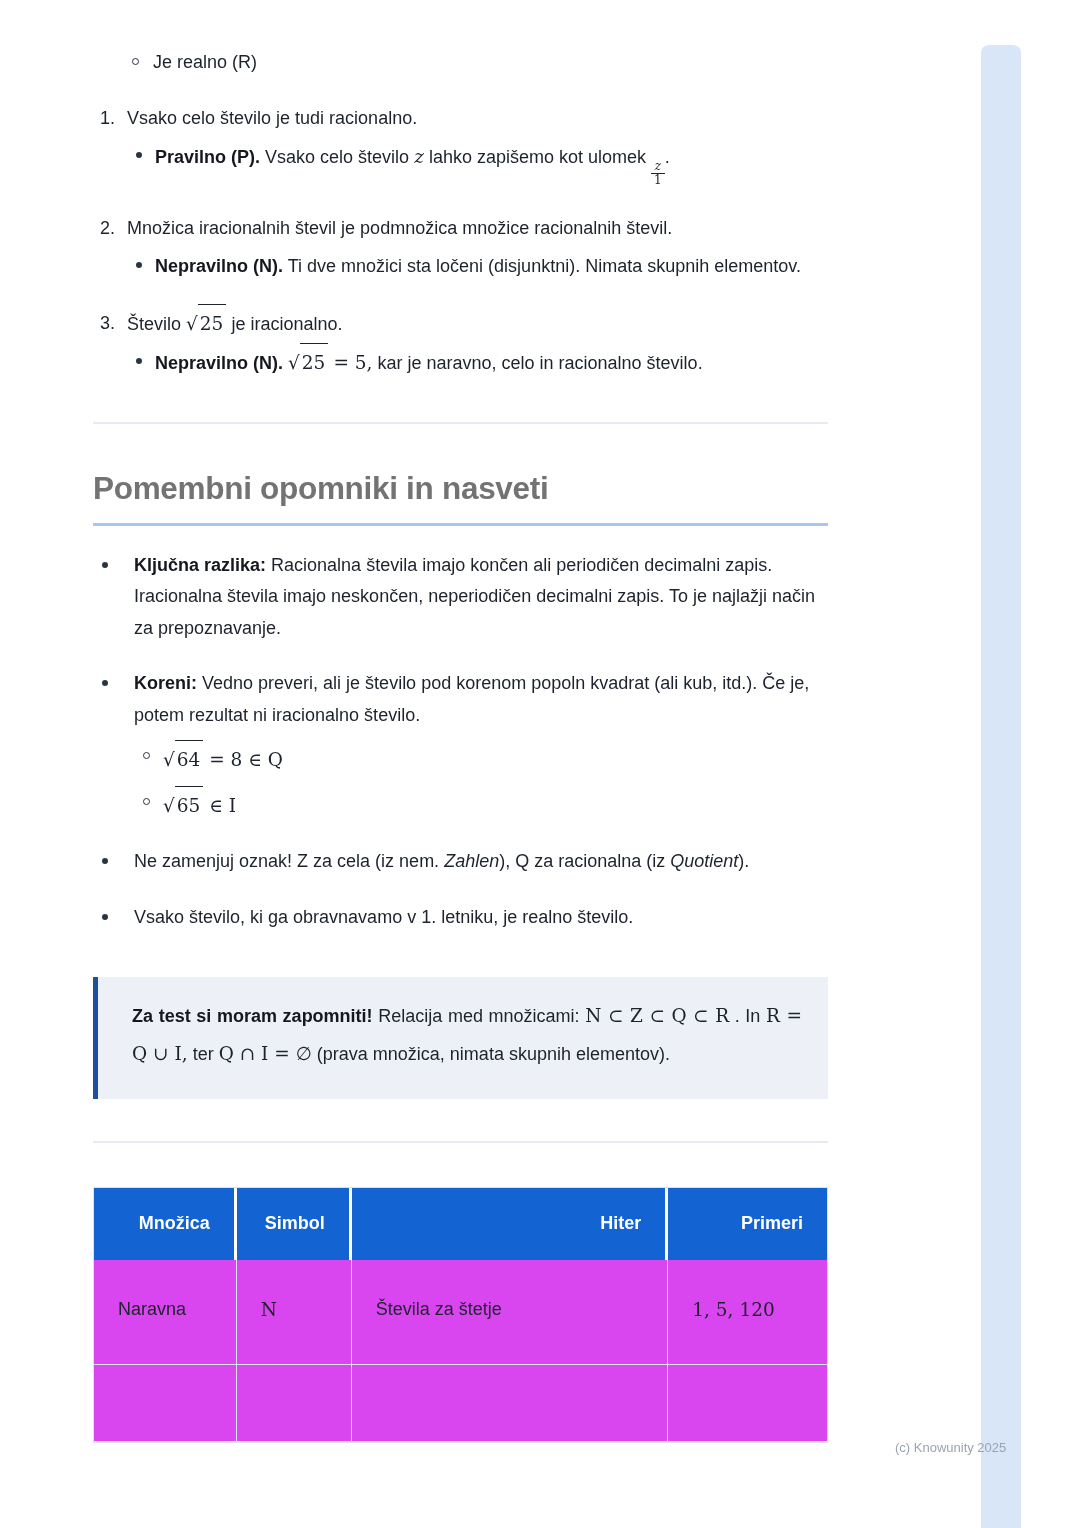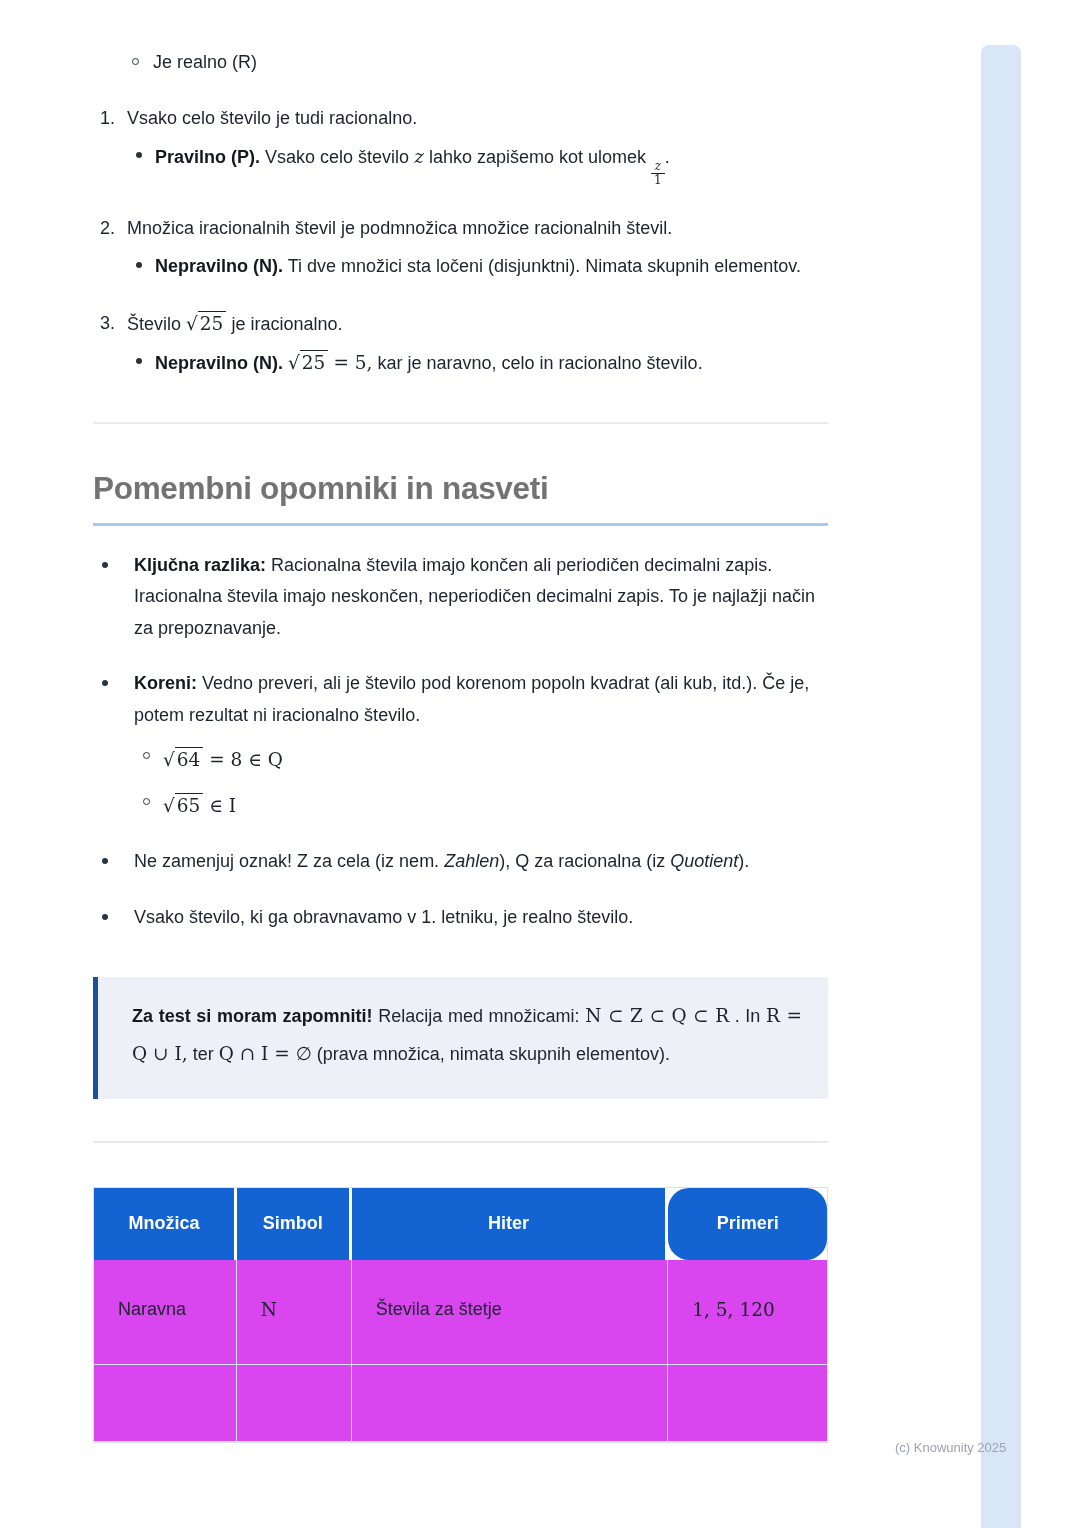--- a/index.html
+++ b/index.html
@@ -105,21 +105,21 @@
   }
   
   .math, .sqrt, .mvar {
     font-family: "DejaVu Serif", "Liberation Serif", serif;
     font-size: 18.5px;
   }
   .mvar { font-style: italic; }
   .sqrt { white-space: nowrap; }
   .sqrt .rad {
     border-top: 1.6px solid #1d232c;
-    padding: 1px 3px 0 2px;
+    padding: 8px 3px 0 2px;
   }
   .frac {
     display: inline-flex;
     flex-direction: column;
     align-items: center;
     font-family: "DejaVu Serif", "Liberation Serif", serif;
     font-size: 12px;
     line-height: 1.1;
     vertical-align: -7px;
   }
@@ -139,26 +139,26 @@
     width: 100%;
     border-collapse: separate;
     border-spacing: 0;
     margin-top: 44px;
     border: 1px solid #d8e2f0;
   }
   table.summary-table th {
     background: #1363d2;
     color: #ffffff;
     font-weight: 700;
-    text-align: center;
+    text-align: right;
     font-size: 18px;
     padding: 22px 24px;
     border-right: 3px solid #ffffff;
   }
-  table.summary-table th:last-child { border-right: none; border-radius: 21px; }
+  table.summary-table th:last-child { border-right: none; }
   table.summary-table td {
     padding: 36px 24px 40px 24px;
     border-bottom: 1px solid #d8e2f0;
     border-right: 1px solid #d8e2f0;
     vertical-align: middle;
     background: #d946ef;
   }
   table.summary-table td:last-child { border-right: none; }
   .col-set { width: 143px; }
   .col-symbol { width: 115px; }

